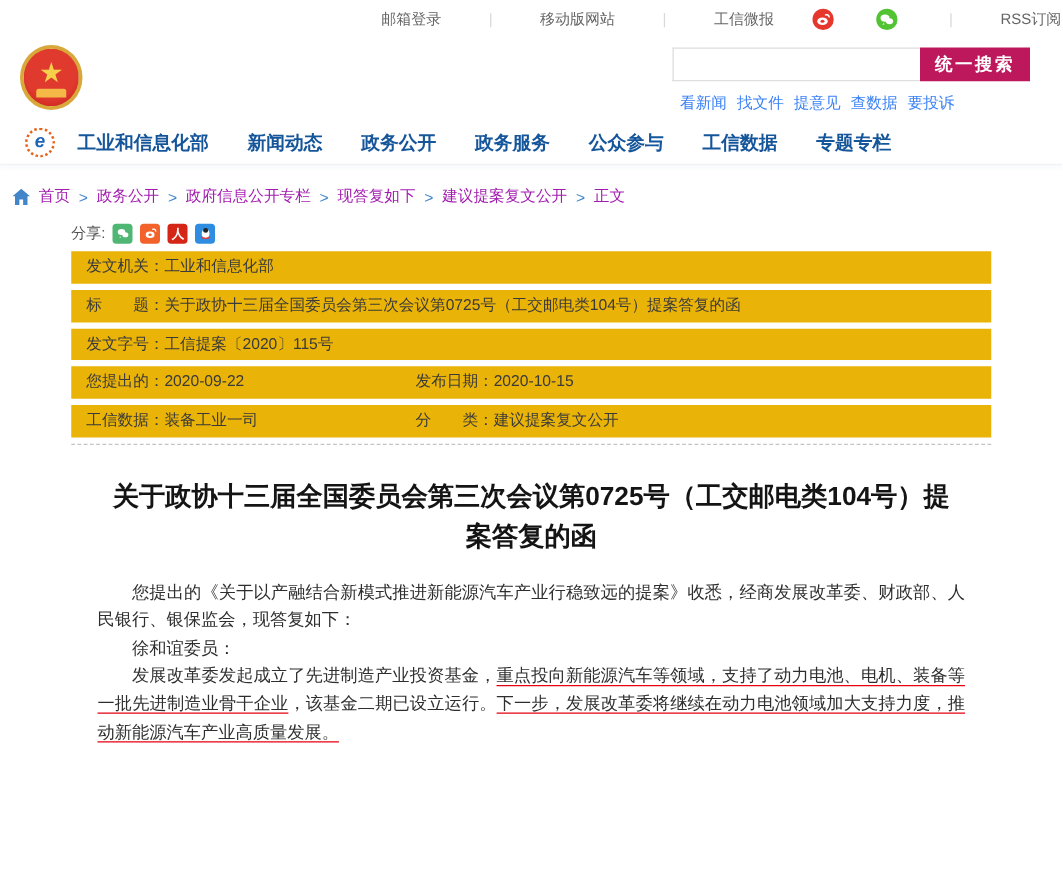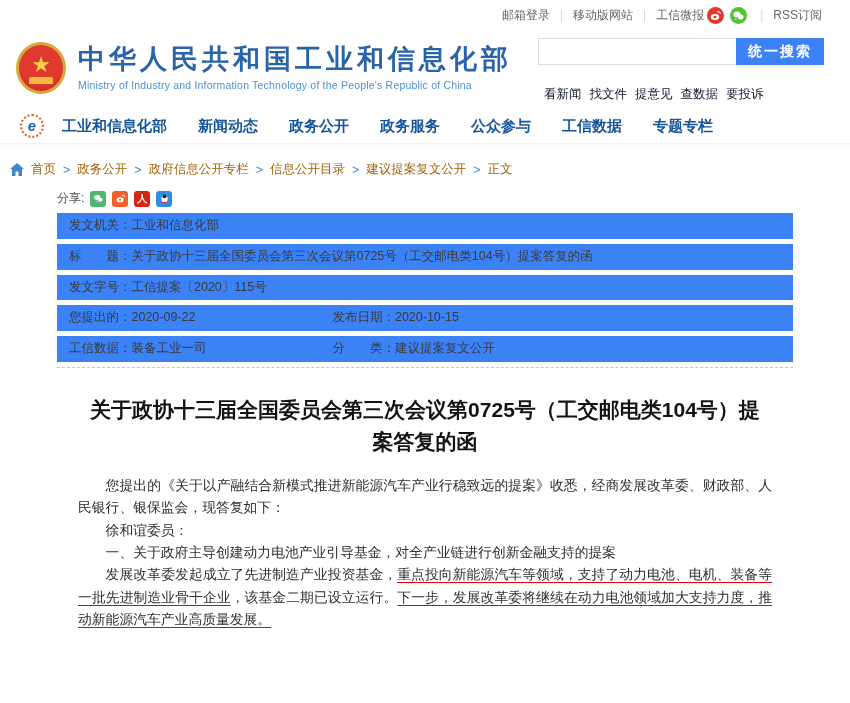--- a/index.html
+++ b/index.html
@@ -1,21 +1,21 @@
 <!DOCTYPE html>
 <html lang="zh"><head>
 <meta charset="utf-8">
 <style>
   * { margin:0; padding:0; box-sizing:border-box; }
   html,body { width:850px; height:703px; overflow:hidden; background:#fff;
     font-family:"Liberation Sans","DejaVu Sans",sans-serif; }
 
   
   .topbar { height:30px; display:flex; justify-content:flex-end; align-items:center;
-    padding-right:28px; font-size:12px; color:#666; }
+    padding-right:1px; font-size:12px; color:#666;gap:28px; }
   .topbar a { color:#666; text-decoration:none; cursor:pointer; }
   .topbar .sep { color:#d8d8d8; margin:0 10px; }
   .mini-icon { display:inline-block; width:17px; height:17px; border-radius:50%;
     vertical-align:middle; margin:0 3px; position:relative; }
   .mini-icon.weibo { background:#e6372d; }
   .mini-icon.wechat { background:#52c332; }
   .mini-icon svg { position:absolute; left:2px; top:2px; }
 
   
   .header { display:flex; justify-content:space-between; padding:2px 12px 6px 16px; }
@@ -28,56 +28,56 @@
   .emblem .gate { position:absolute; left:50%; bottom:7px; transform:translateX(-50%);
     width:24px; height:7px; background:#f7d04b; border-radius:2px 2px 0 0; opacity:.85; }
   .brand-text { margin-left:12px; }
   .site-title { font-size:27px; font-weight:bold; color:#2a63a8; letter-spacing:4px; line-height:1.15; }
   .site-sub { font-size:10.5px; color:#4e8fd2; margin-top:3px; letter-spacing:.2px; }
 
   .search-area { width:300px; padding-top:6px; }
   .search-row { display:flex; }
   .search-input { width:198px; height:27px; border:1px solid #ddd; border-right:none;
     padding:0 8px; font-size:13px; outline:none; }
-  .search-btn { width:88px; height:27px; background:#3b82f6; color:#fff; border:none;
+  .search-btn { width:88px; height:27px; background:#be185d; color:#fff; border:none;
     font-size:14px; font-weight:bold; letter-spacing:2px; cursor:pointer; }
-  .quick-links { display:flex; gap:8px; margin-top:21px; padding-left:6px;
-    font-size:12.5px; color:#0f172a; }
+  .quick-links { display:flex; gap:8px; margin-top:9px; padding-left:6px;
+    font-size:12.5px; color:#3b82f6; }
   .quick-links span { cursor:pointer; }
 
   
   .navbar { display:flex; align-items:center; height:35px; padding-left:20px;
     border-bottom:1px solid #f0f2f5; box-shadow:0 2px 3px rgba(120,160,210,.06); }
   .nav-logo { width:24px; height:24px; margin-right:18px; position:relative; flex:0 0 auto; }
   .nav-logo .ring { position:absolute; inset:0; border:2px dotted #e8641b; border-radius:50%; }
   .nav-logo .e { position:absolute; left:50%; top:50%; transform:translate(-50%,-54%);
     color:#1d66b5; font-weight:bold; font-style:italic; font-size:15px; }
   .nav-items { display:flex; gap:31px; }
   .nav-items span { font-size:15px; font-weight:bold; color:#15559a; cursor:pointer; white-space:nowrap; }
 
   
   .breadcrumb { display:flex; align-items:center; gap:7px; margin:17px 0 0 10px;
     font-size:12.5px; color:#4286c9; }
   .breadcrumb .home { width:14px; height:13px; }
-  .breadcrumb a { color:#a16207; text-decoration:none; cursor:pointer; }
+  .breadcrumb a { color:#a21caf; text-decoration:none; cursor:pointer; }
   .breadcrumb .gt { color:#4286c9; }
 
   
   .share-row { width:736px; margin:12px auto 6px; display:flex; 
     align-items:center; gap:6px; font-size:12px; color:#555; }
   .share-icon { width:16px; height:16px; border-radius:3px; display:inline-flex;
     align-items:center; justify-content:center; cursor:pointer; }
   .share-icon.wechat { background:#50b674; }
   .share-icon.weibo { background:#f2622a; }
   .share-icon.people { background:#d42517; color:#fff; font-size:10px; font-weight:bold; }
   .share-icon.qq { background:#2e8de0; }
 
   
   .meta { width:736px; margin:0 auto; }
-  .meta-row { background:#3b82f6; padding:3px 12px 4px; margin-bottom:5px;
+  .meta-row { background:#eab308; padding:3px 12px 4px; margin-bottom:5px;
     font-size:12.5px; color:#3a3a3a; display:flex; line-height:1.5; }
   .meta-cell.first { flex:0 0 37%; }
   .meta-label { color:#3a3a3a; white-space:pre; }
   .meta-sep { border-bottom:1px dashed #c4c4c4; margin-top:3px; }
 
   
   .doc-title { width:680px; margin:26px auto 16px; text-align:center;
     font-size:21px; font-weight:bold; color:#141414; line-height:1.55; }
   .doc-body { width:694px; margin:0 auto; font-size:13.8px; color:#2e2e2e;
     line-height:1.62; text-align:justify; }
@@ -110,24 +110,20 @@
   <span class="sep">|</span>
   <a>RSS订阅</a>
 </div>
 
 <div class="header">
   <div class="brand">
     <div class="emblem">
       <span class="star">★</span>
       <span class="gate"></span>
     </div>
-    <div class="brand-text">
-      <div class="site-title">中华人民共和国工业和信息化部</div>
-      <div class="site-sub">Ministry of Industry and Information Technology of the People's Republic of China</div>
-    </div>
   </div>
   <div class="search-area">
     <div class="search-row">
       <input class="search-input" type="text" placeholder="" style="">
       <button class="search-btn">统一搜索</button>
     </div>
     <div class="quick-links">
       <span>看新闻</span>
       <span>找文件</span>
       <span>提意见</span>
@@ -156,21 +152,21 @@
 <div class="breadcrumb">
   <svg class="home" viewBox="0 0 14 13">
     <path d="M7 0 L14 6 H12 V13 H8.5 V8.5 H5.5 V13 H2 V6 H0 Z" fill="#4286c9"></path>
   </svg>
   <a>首页</a>
   <span class="gt">&gt;</span>
   <a>政务公开</a>
   <span class="gt">&gt;</span>
   <a>政府信息公开专栏</a>
   <span class="gt">&gt;</span>
-  <a>信息公开目录</a>
+  <a>现答复如下</a>
   <span class="gt">&gt;</span>
   <a>建议提案复文公开</a>
   <span class="gt">&gt;</span>
   <a>正文</a>
 </div>
 
 <div class="share-row">
   <span>分享:</span>
   <span class="share-icon wechat">
     <svg width="11" height="11" viewBox="0 0 13 13">
@@ -229,18 +225,17 @@
     </div>
   </div>
   <div class="meta-sep"></div>
 </div>
 
 <h1 class="doc-title">关于政协十三届全国委员会第三次会议第0725号（工交邮电类104号）提案答复的函</h1>
 
 <div class="doc-body">
   <p><span>您提出的《关于以产融结合新模式推进新能源汽车产业行稳致远的提案》收悉，经商发展改革委、财政部、人民银行、银保监会，现答复如下：</span></p>
   <p><span>徐和谊委员：</span></p>
-  <p><span>一、关于政府主导创建动力电池产业引导基金，对全产业链进行创新金融支持的提案</span></p>
   <p>
     <span>发展改革委发起成立了先进制造产业投资基金，</span><span class="redline">重点投向新能源汽车等领域，支持了动力电池、电机、装备等一批先进制造业骨干企业</span><span>，该基金二期已设立运行。</span><span class="redline">下一步，发展改革委将继续在动力电池领域加大支持力度，推动新能源汽车产业高质量发展。</span>
   </p>
 
 </div>
 
 </body></html>

